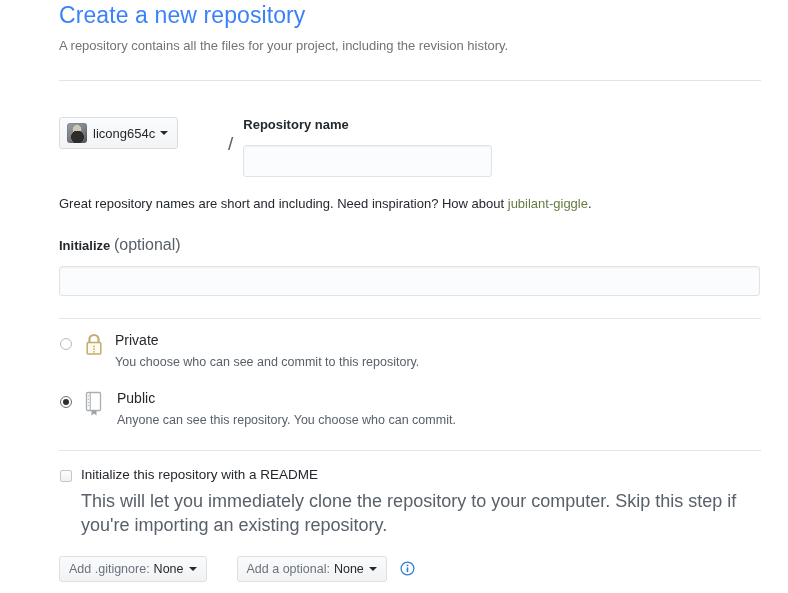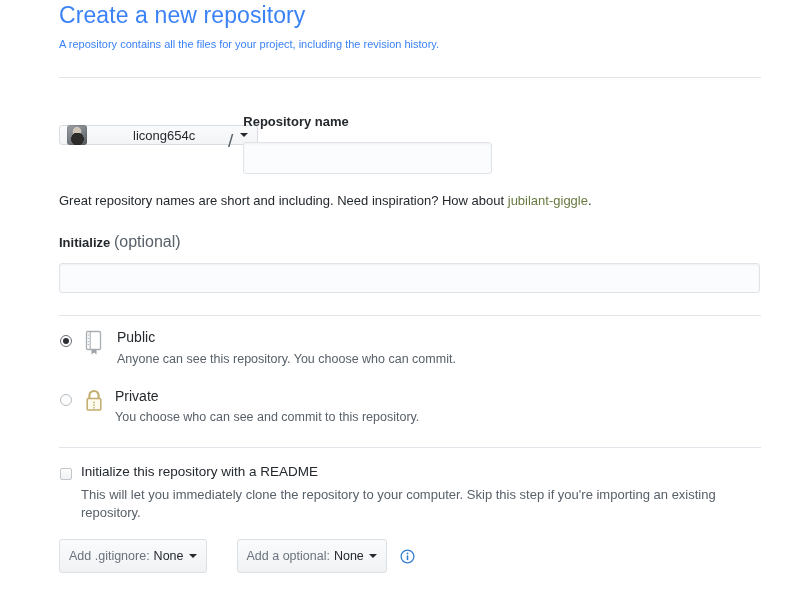--- a/index.html
+++ b/index.html
@@ -26,22 +26,22 @@
   
   .page-title {
     font-size: 23px;
     font-weight: 400;
     color: #3b82f6;
     margin: 0;
     padding-top: 2px;
     letter-spacing: 0.1px;
   }
   .page-subtitle {
-    font-size: 11px;
-    color: #3b82f6;
+    font-size: 13px;
+    color: #737373;
     margin: 8px 0 0 0;
     line-height: 1.4;
   }
 
   .rule {
     height: 1px;
     background: #e1e4e8;
     border: 0;
     margin: 0;
   }
@@ -64,34 +64,32 @@
   
   .owner-row {
     margin-top: 36px;
     display: flex;
     align-items: flex-start;
   }
   .owner-col { width: 159px; }
   .name-col  { flex: 1; }
 
   .owner-btn {
-    margin-top: 11px;
     display: inline-flex;
     align-items: center;
-    height: 20px;
+    height: 32px;
     box-sizing: border-box;
     padding: 0 9px 0 7px;
     background: linear-gradient(#fafbfc, #f3f4f6);
     border: 1px solid #d9dde2;
     border-radius: 3px;
     font-size: 13px;
     color: #24292e;
     cursor: pointer;
     white-space: nowrap;
-    gap: 40px;
   }
   .avatar {
     width: 20px;
     height: 20px;
     border-radius: 3px;
     margin-right: 6px;
     flex: none;
     background:
       radial-gradient(circle at 52% 70%, #2e2c2b 0 36%, rgba(0,0,0,0) 37%),
       radial-gradient(circle at 50% 32%, #cfc6b8 0 26%, rgba(0,0,0,0) 27%),
@@ -213,36 +211,36 @@
     box-sizing: border-box;
     border: 1px solid #c3c7cb;
     border-radius: 2px;
     background: linear-gradient(#fdfdfd, #f0f1f2);
     margin: 3px 9px 0 1px;
     flex: none;
     cursor: pointer;
   }
   .readme-label { font-size: 13.5px; color: #24292e; line-height: 1.2; }
   .readme-desc {
-    font-size: 13px;
+    font-size: 18px;
     color: #586069;
     margin: 6px 0 0 22px;
     line-height: 1.35;
   }
 
   
   .selects-row {
     margin-top: 18px;
     display: flex;
     align-items: center;
   }
   .select-btn {
     display: inline-flex;
     align-items: center;
-    height: 34px;
+    height: 26px;
     box-sizing: border-box;
     padding: 0 9px;
     background: linear-gradient(#fafbfc, #f1f2f4);
     border: 1px solid #dcdfe3;
     border-radius: 3px;
     font-size: 12.5px;
     color: #6a737d;
     cursor: pointer;
     white-space: nowrap;
   }
@@ -316,57 +314,57 @@
     <span class="field-label">
       <span>Initialize</span>
       <span class="optional">(optional)</span>
     </span>
     <input class="text-input desc-input" type="text" placeholder="" style="">
   </div>
 
   <hr class="rule rule-desc">
 
   <div class="vis-group">
+
+    <div class="vis-row">
+      <span class="radio"></span>
+      <span class="vis-icon">
+        <svg width="22" height="26" viewBox="0 0 22 26" aria-hidden="true">
+          <path d="M6.4 10 V6.6 a4.6 4.6 0 0 1 9.2 0 V10" fill="none" stroke="#c2ad6e" stroke-width="2.1"></path>
+          <rect x="4.2" y="9.6" width="13.6" height="11.4" rx="1.1" fill="#fdfaee" stroke="#c2ad6e" stroke-width="1.5"></rect>
+          <circle cx="11" cy="13.4" r="0.85" fill="#c2ad6e"></circle>
+          <circle cx="11" cy="16.2" r="0.85" fill="#c2ad6e"></circle>
+          <circle cx="11" cy="18.8" r="0.85" fill="#c2ad6e"></circle>
+        </svg>
+      </span>
+      <div class="vis-text vis-text-private">
+        <div class="vis-name">Private</div>
+        <div class="vis-desc">You choose who can see and commit to this repository.</div>
+      </div>
+    </div>
 
     <div class="vis-row">
       <span class="radio checked"></span>
       <span class="vis-icon">
         <svg width="22" height="26" viewBox="0 0 22 26" aria-hidden="true">
           <rect x="3.5" y="1.5" width="14" height="18" rx="1.2" fill="#ffffff" stroke="#a9aeb3" stroke-width="1.3"></rect>
           <line x1="7.2" y1="1.5" x2="7.2" y2="19.5" stroke="#a9aeb3" stroke-width="1.1"></line>
           <circle cx="5.4" cy="5" r="0.75" fill="#b7bbc0"></circle>
           <circle cx="5.4" cy="8.2" r="0.75" fill="#b7bbc0"></circle>
           <circle cx="5.4" cy="11.4" r="0.75" fill="#b7bbc0"></circle>
           <circle cx="5.4" cy="14.6" r="0.75" fill="#b7bbc0"></circle>
           <path d="M8.5 19.5 h5 v5 l-2.5 -2.1 l-2.5 2.1 z" fill="#9ea3a8"></path>
         </svg>
       </span>
       <div class="vis-text vis-text-public">
         <div class="vis-name">Public</div>
         <div class="vis-desc">Anyone can see this repository. You choose who can commit.</div>
       </div>
     </div>
 
-    <div class="vis-row">
-      <span class="radio"></span>
-      <span class="vis-icon">
-        <svg width="22" height="26" viewBox="0 0 22 26" aria-hidden="true">
-          <path d="M6.4 10 V6.6 a4.6 4.6 0 0 1 9.2 0 V10" fill="none" stroke="#c2ad6e" stroke-width="2.1"></path>
-          <rect x="4.2" y="9.6" width="13.6" height="11.4" rx="1.1" fill="#fdfaee" stroke="#c2ad6e" stroke-width="1.5"></rect>
-          <circle cx="11" cy="13.4" r="0.85" fill="#c2ad6e"></circle>
-          <circle cx="11" cy="16.2" r="0.85" fill="#c2ad6e"></circle>
-          <circle cx="11" cy="18.8" r="0.85" fill="#c2ad6e"></circle>
-        </svg>
-      </span>
-      <div class="vis-text vis-text-private">
-        <div class="vis-name">Private</div>
-        <div class="vis-desc">You choose who can see and commit to this repository.</div>
-      </div>
-    </div>
-
   </div>
 
   <hr class="rule rule-vis">
 
   <div class="readme-block">
     <div class="readme-row">
       <span class="checkbox"></span>
       <span class="readme-label">Initialize this repository with a README</span>
     </div>
     <div class="readme-desc">This will let you immediately clone the repository to your computer. Skip this step if you're importing an existing repository.</div>

